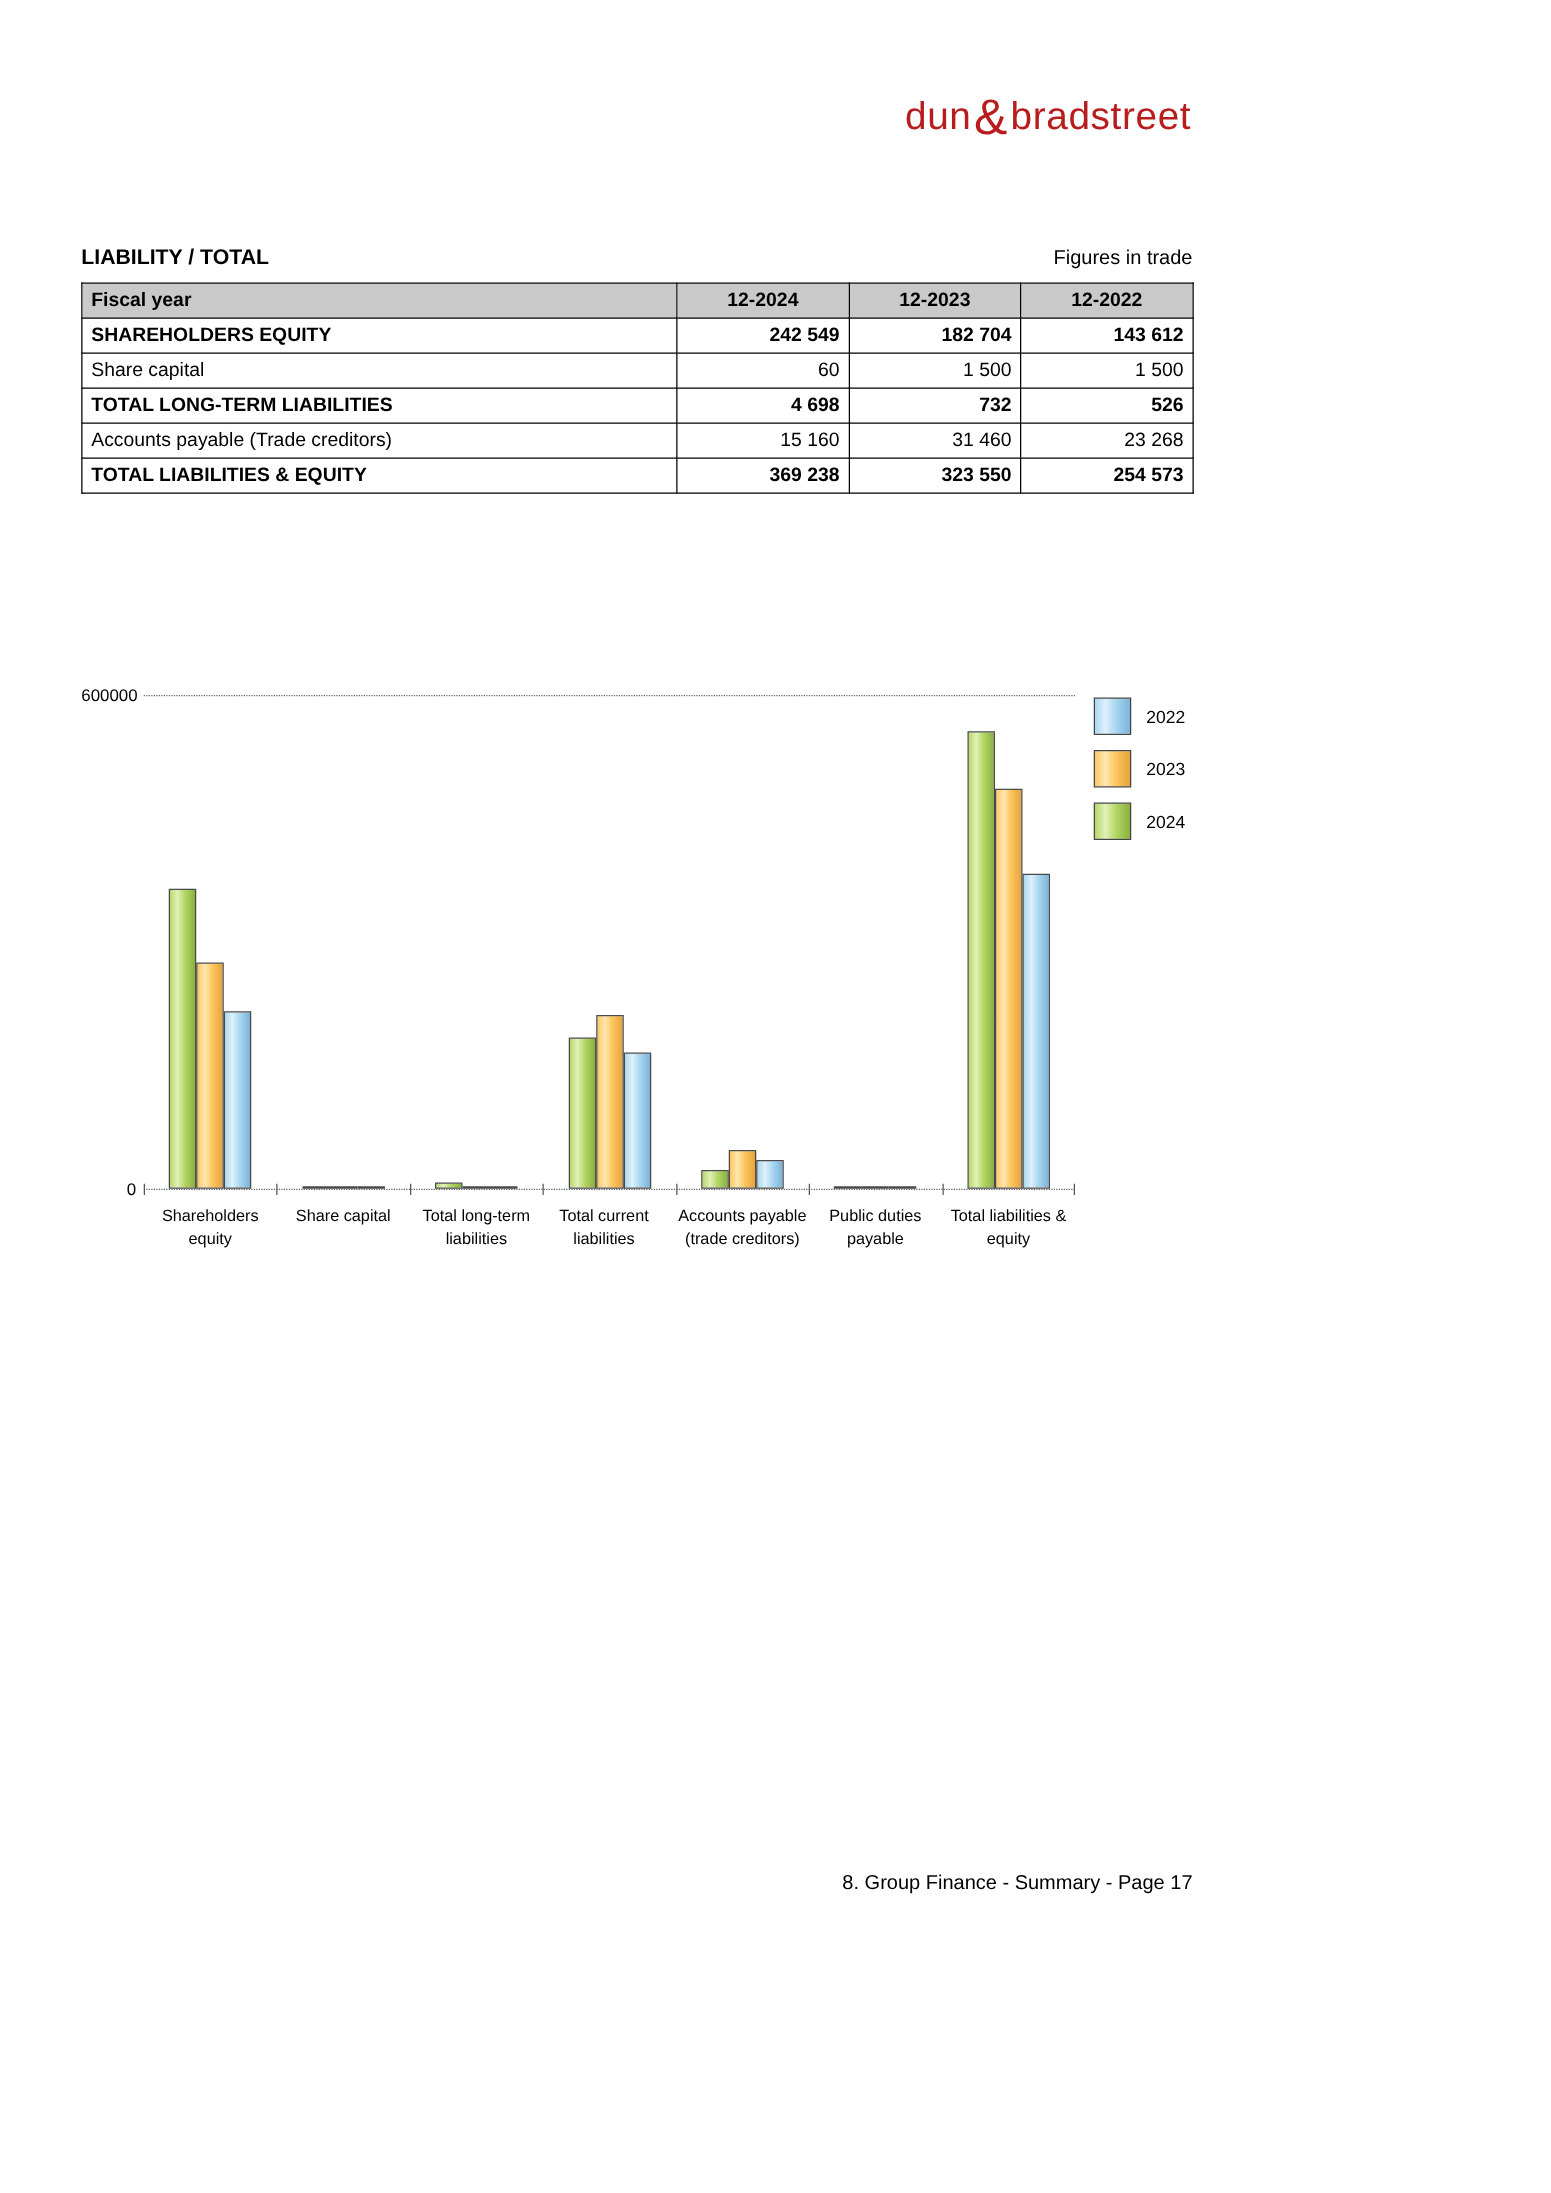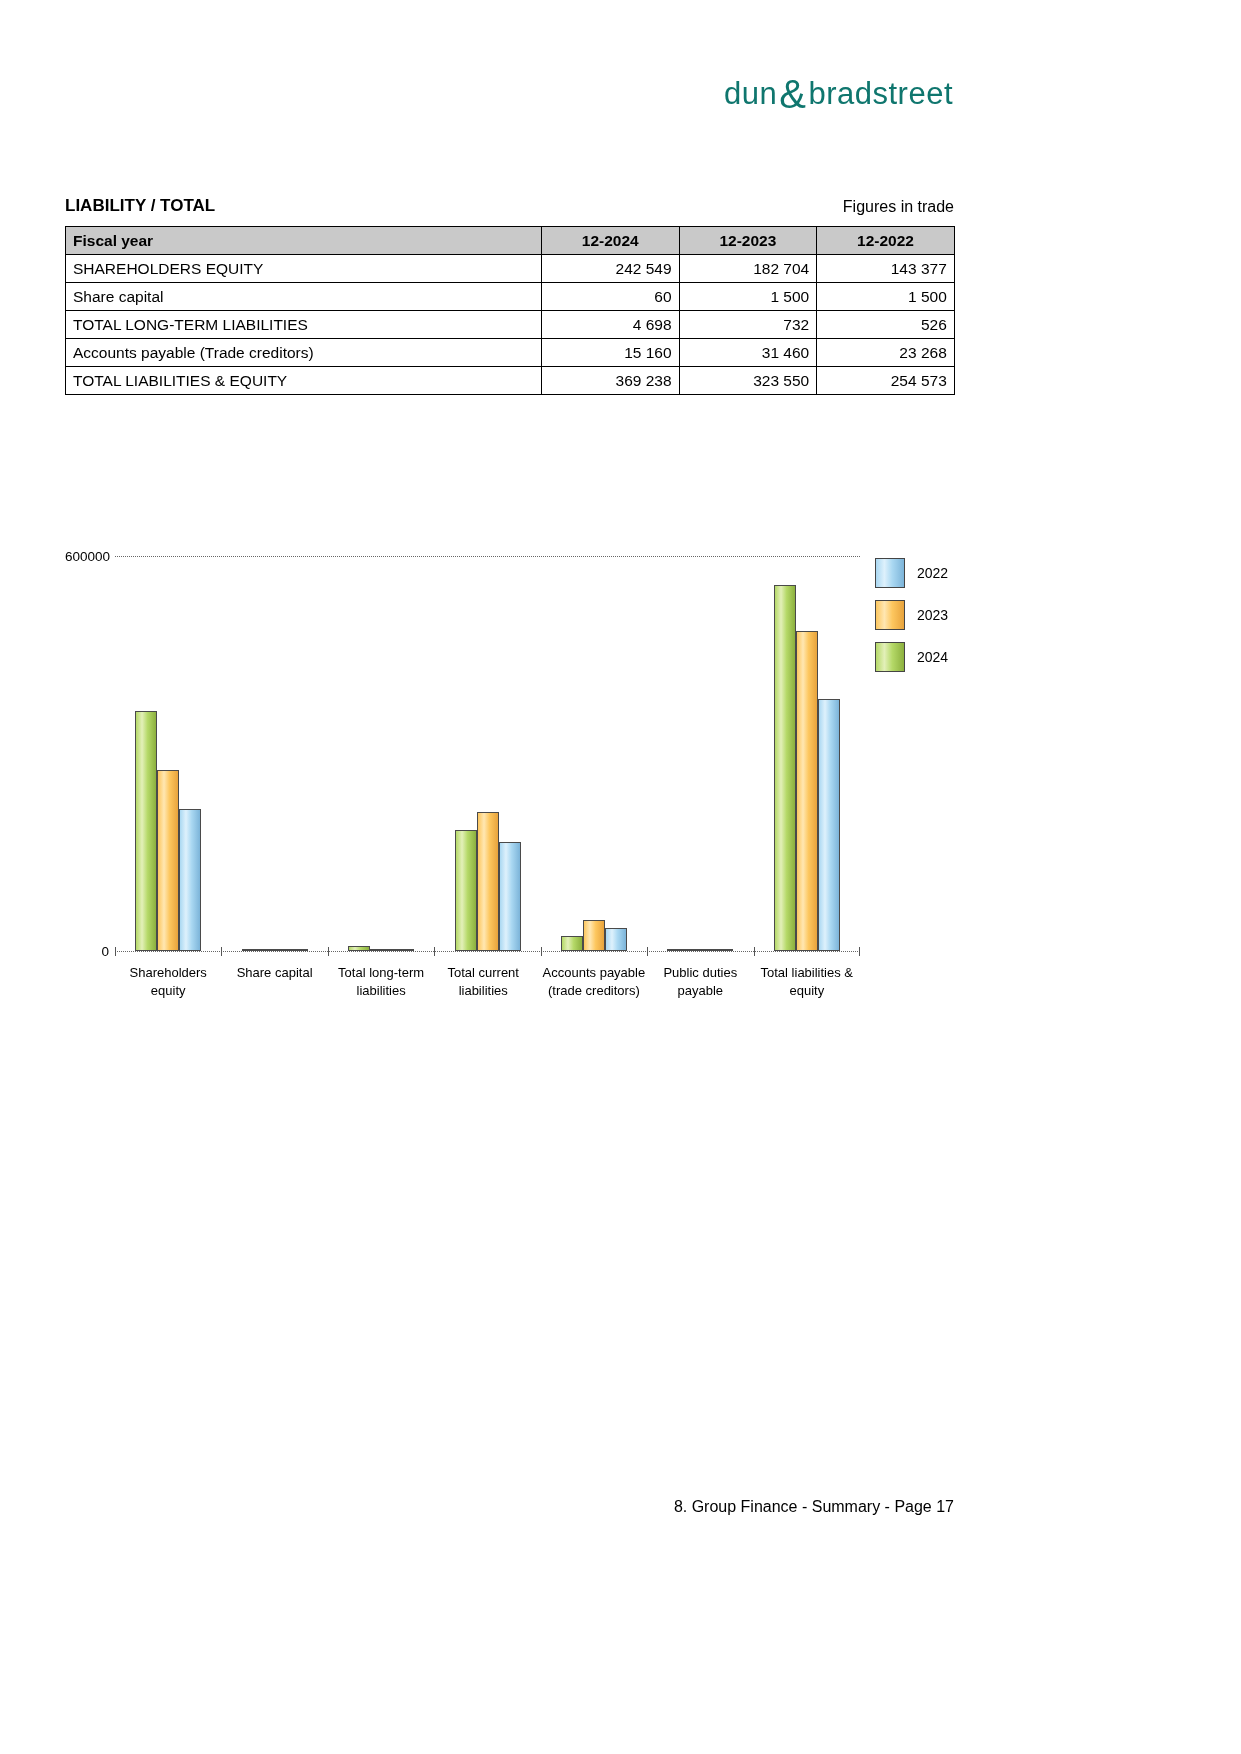--- a/index.html
+++ b/index.html
@@ -42,21 +42,21 @@
   table.fin th, table.fin td {
     border: 1px solid #000;
     height: 28px;
     padding: 0 7px;
     overflow: hidden; white-space: nowrap;
   }
   table.fin th { background: #c9c9c9; font-weight: bold; text-align: center; }
   table.fin th.label-col { text-align: left; }
   table.fin td { text-align: right; }
   table.fin td.label { text-align: left; }
-  table.fin tr.bold td { font-weight: normal; }
+  table.fin tr.bold td { font-weight: bold; }
 
   
   .chart { position: absolute; left: 65px; top: 548px; width: 1010px; height: 470px; }
   .plot {
     position: absolute; left: 50px; top: 8px; width: 745px; height: 396px;
     border-top: 1px dotted #666;
     border-bottom: 1px dotted #666;
   }
   .bar {
     position: absolute; bottom: 0; width: 22px;
@@ -80,21 +80,21 @@
   .footer {
     position: absolute; left: 65px; top: 1498px; width: 889px;
     text-align: right; font-size: 16px;
   }
 </style>
 </head>
 <body>
 
 <div class="page">
 
-  <div class="logo" style="color: #0f766e; margin-left: 38px;"><span>dun</span><span class="amp">&amp;</span><span>bradstreet</span></div>
+  <div class="logo" style="color: #b91c1c; margin-left: 38px;"><span>dun</span><span class="amp">&amp;</span><span>bradstreet</span></div>
 
   <div class="header-row">
     <div class="section-title">LIABILITY / TOTAL</div>
     <div class="figures-note">Figures in trade</div>
   </div>
 
   <table class="fin">
     <colgroup>
         <col class="c0">
         <col class="cv">
@@ -107,21 +107,21 @@
         <th>12-2024</th>
         <th>12-2023</th>
         <th>12-2022</th>
       </tr>
     </thead>
     <tbody>
       <tr class="bold">
         <td class="label">SHAREHOLDERS EQUITY</td>
         <td>242 549</td>
         <td>182 704</td>
-        <td>143 377</td>
+        <td>143 612</td>
       </tr>
       <tr>
         <td class="label">Share capital</td>
         <td>60</td>
         <td>1 500</td>
         <td>1 500</td>
       </tr>
       <tr class="bold">
         <td class="label">TOTAL LONG-TERM LIABILITIES</td>
         <td>4 698</td>

